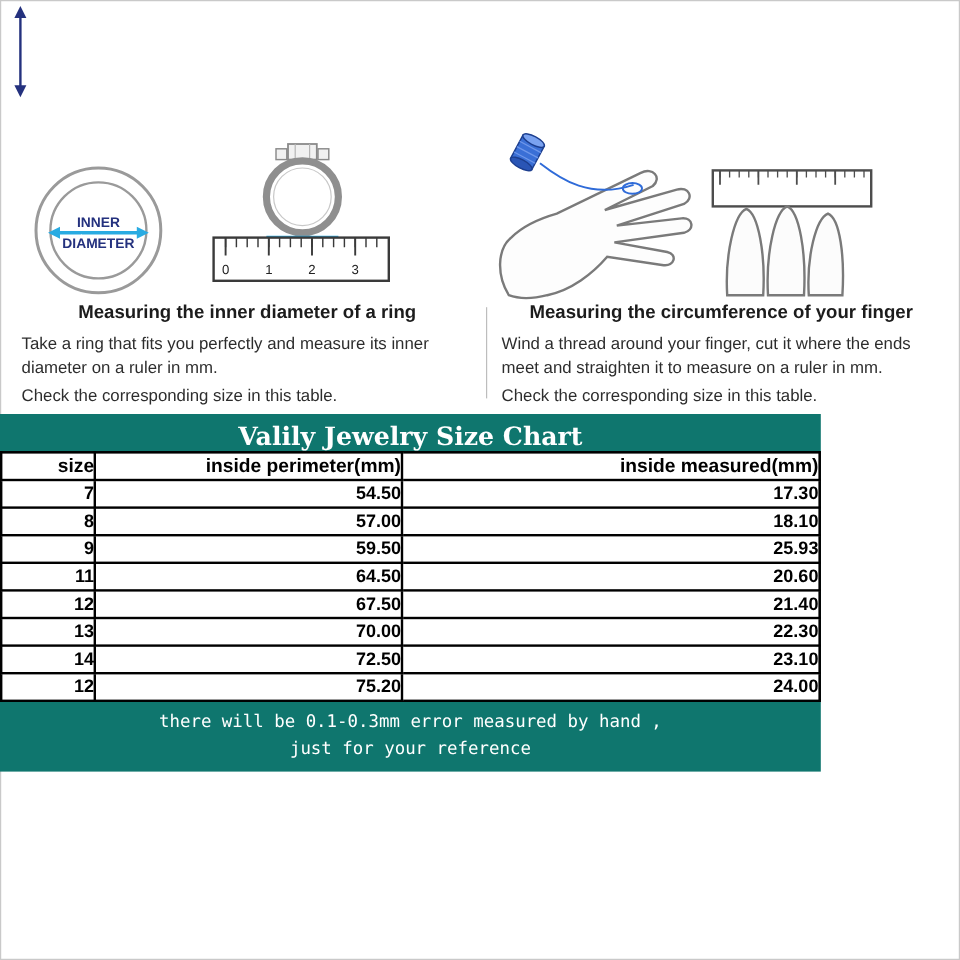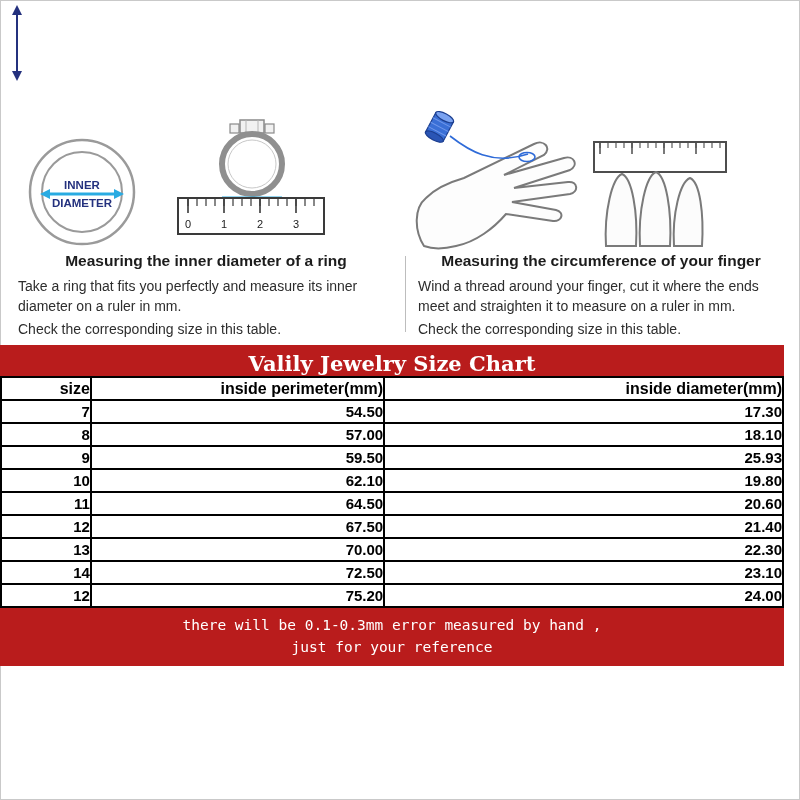--- a/index.html
+++ b/index.html
@@ -10,21 +10,21 @@
   }
   
   .illus { position:absolute; }
   .panel-text { position:absolute; }
   .panel-heading { font-size:15.5px; font-weight:bold; color:#1c1c1c; text-align:center; margin:0 0 7px 0; }
   .panel-body { font-size:14px; color:#2d2d2d; line-height:1.42; margin:0 0 3px 0; }
   .panel-check { font-size:14px; color:#2d2d2d; line-height:1.42; margin:0; }
   .v-divider { position:absolute; left:405px; top:256px; width:1px; height:76px; background:#bdbdbd; }
 
   
-  .chart-section { position:absolute; left:0; top:345px; width:784px; background:#b91c1c; }
+  .chart-section { position:absolute; left:0; top:345px; width:684px; background:#0f766e; }
   .chart-title   { font-family:"DejaVu Serif", serif; font-weight:bold; font-size:21px; color:#fff; text-align:center; padding-top:6px; }
   .chart-subtitle{ font-family:"DejaVu Serif", serif; font-weight:bold; font-size:15px; color:#fff; text-align:center; padding:2px 0 5px 0; }
 
   table.size-table { width:100%; border-collapse:collapse; table-layout:fixed; background:#000; }
   .size-table th, .size-table td {
     background:#fff; color:#000; border:2px solid #000; text-align:right;
     font-weight:bold; padding:1px 0; height:19px;
   }
   .size-table th { font-size:16px; }
   .size-table td { font-size:15px; }
@@ -136,43 +136,38 @@
     <table class="size-table">
       <colgroup>
         <col style="width:11.5%">
         <col style="width:37.5%">
         <col style="width:51%">
       </colgroup>
       <thead>
         <tr>
           <th>size</th>
           <th>inside perimeter(mm)</th>
-          <th>inside diameter(mm)</th>
+          <th>inside measured(mm)</th>
         </tr>
       </thead>
       <tbody>
         <tr>
           <td>7</td>
           <td>54.50</td>
           <td>17.30</td>
         </tr>
         <tr>
           <td>8</td>
           <td>57.00</td>
           <td>18.10</td>
         </tr>
         <tr>
           <td>9</td>
           <td>59.50</td>
           <td>25.93</td>
-        </tr>
-        <tr>
-          <td>10</td>
-          <td>62.10</td>
-          <td>19.80</td>
         </tr>
         <tr>
           <td>11</td>
           <td>64.50</td>
           <td>20.60</td>
         </tr>
         <tr>
           <td>12</td>
           <td>67.50</td>
           <td>21.40</td>

